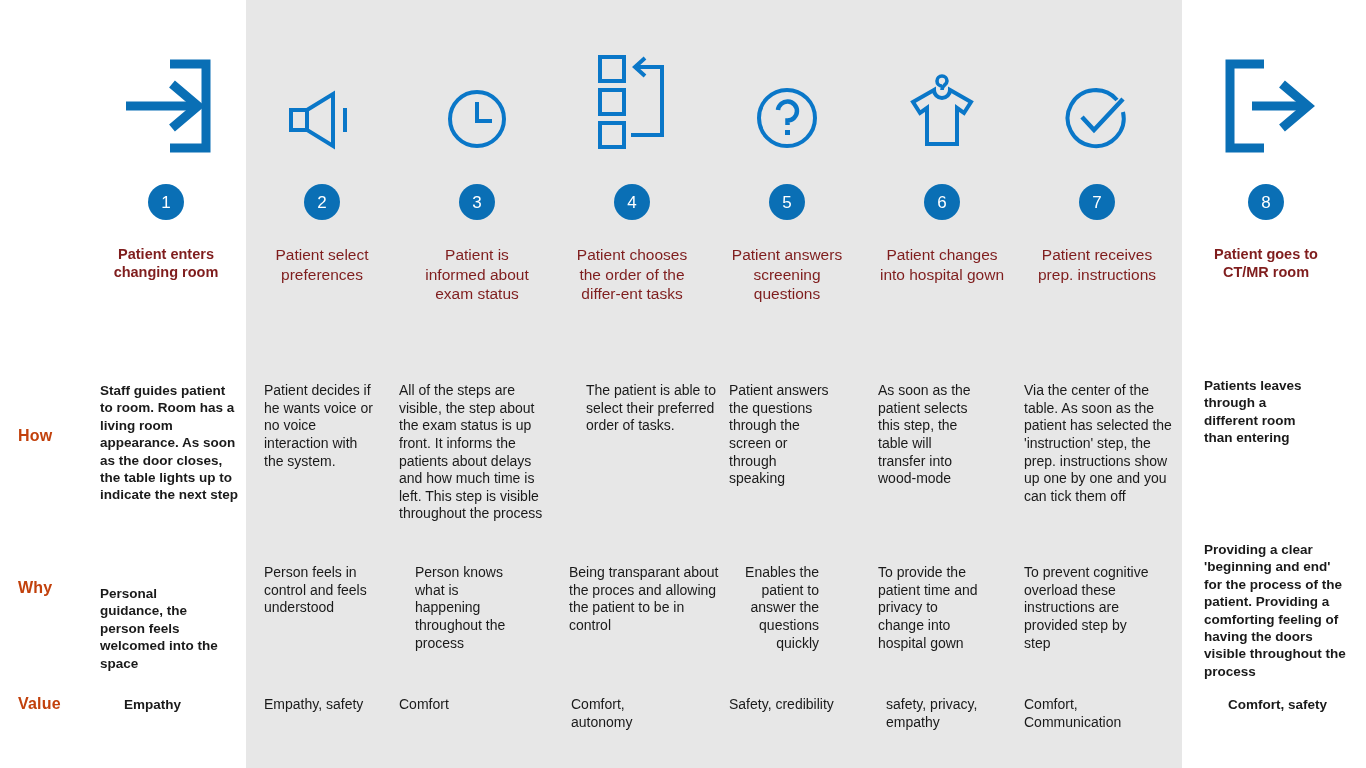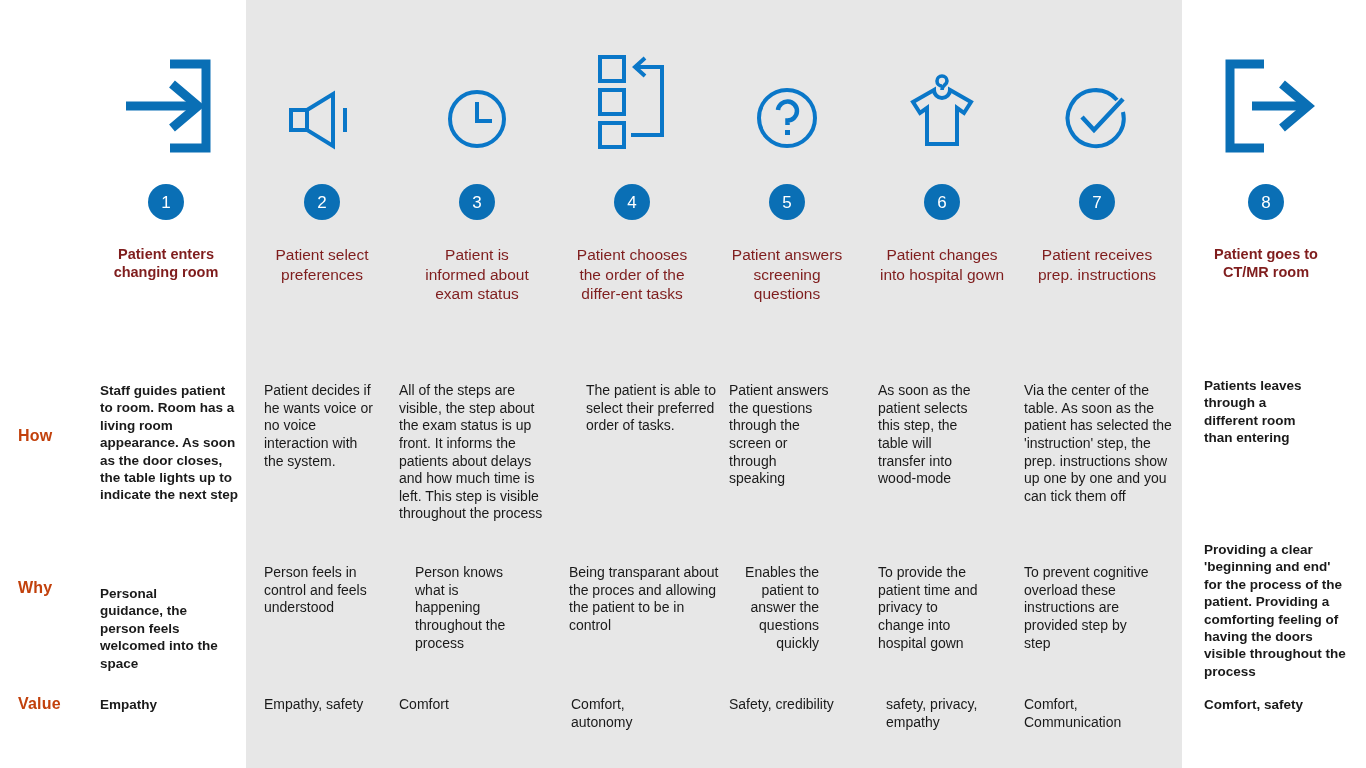--- a/index.html
+++ b/index.html
@@ -95,21 +95,21 @@
     color: #1a1a1a;
     text-align: left;
   }
   .cell-how   { top: 382px; }
   .cell-why   { top: 564px; }
   .cell-value { top: 696px; }
 
   .edge .cell { font-weight: bold; font-size: 13.5px; line-height: 1.29; }
   .edge .cell-how   { top: 377px; }
   .edge .cell-why   { top: 520px; margin-top: 21px; }
-  .edge .cell-value { top: 696px; }
+  .edge .cell-value { top: 696px; margin-left: 24px; }
 
   
   #col-1 .cell-how   { top: 382px; }
   #col-1 .cell-why   { top: 564px; }
   #col-1 .cell-value { top: 696px; }
 
   svg { display: block; overflow: visible; }
 </style>
 </head>
 <body>

